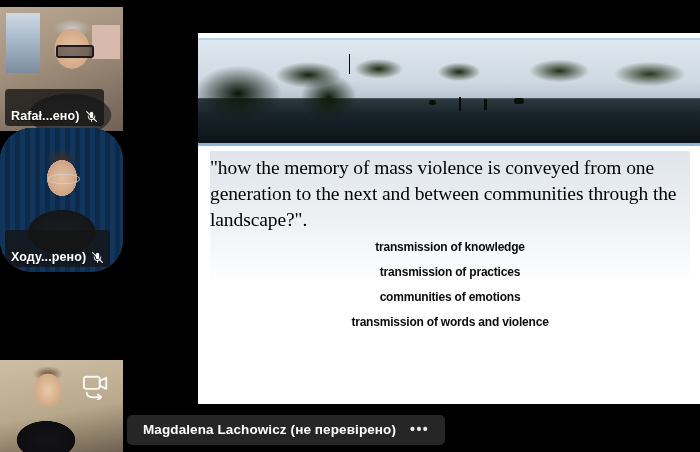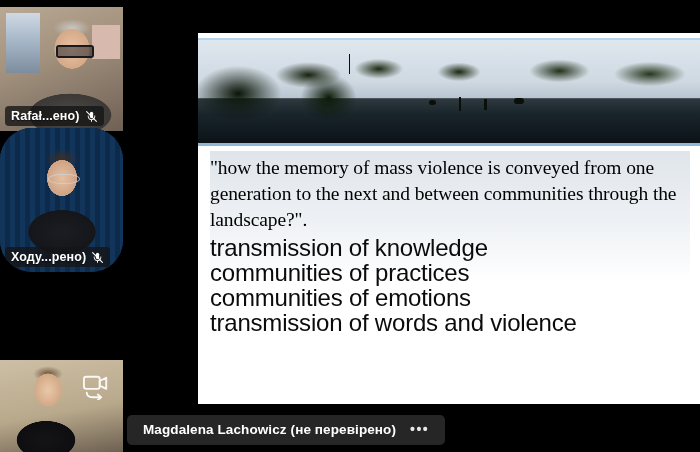--- a/index.html
+++ b/index.html
@@ -49,21 +49,21 @@
   .tile.active .tile-video { inset: -3px; }
 
   .name-chip {
     position: absolute;
     left: 5px;
     bottom: 5px;
     max-width: 112px;
     display: flex;
     align-items: center;
     gap: 5px;
-    padding: 3px 6px 3px 6px;
+    padding: 20px 6px 3px 6px;
     background: rgba(20,20,20,0.78);
     border-radius: 4px;
     color: #ffffff;
     font-size: 12.5px;
     font-weight: 700;
     white-space: nowrap;
     letter-spacing: 0.1px;
     text-shadow: 0 1px 1px rgba(0,0,0,0.6);
   }
   .tile.active .name-chip { left: 2px; bottom: 2px; }
@@ -217,25 +217,26 @@
     font-family: "Liberation Serif", serif;
     font-size: 19.5px;
     line-height: 26px;
     color: #000000;
     margin: 0 0 2px 0;
     letter-spacing: -0.1px;
   }
   .bullets { margin: 0; padding: 0; list-style: none; }
   .bullets li {
     font-family: "Liberation Sans", sans-serif;
-    font-weight: 400;
-    font-size: 24px;
+    font-weight: 700;
+    font-size: 12px;
     line-height: 25px;
     color: #0b0b0b;
     letter-spacing: -0.2px;
+    text-align: center;
   }
 
   
   #speaker-bar {
     position: absolute;
     left: 127px;
     bottom: 7px;
     display: flex;
     align-items: flex-start;
     gap: 14px;
@@ -310,21 +311,21 @@
           <div class="snag" style="left:63%;top:56%;width:10px;height:6px;border-radius:3px;"></div>
           <div class="snag" style="left:46%;top:58%;width:7px;height:5px;border-radius:3px;"></div>
           <div class="snag" style="left:30%;top:14%;width:1.5px;height:20px;"></div>
         </div>
       </div>
 
       <div class="slide-text">
         <p class="quote">"how the memory of mass violence is conveyed from one generation to the next and between communities through the landscape?".</p>
         <ul class="bullets">
           <li>transmission of knowledge</li>
-          <li>communities of practices</li>
+          <li>transmission of practices</li>
           <li>communities of emotions</li>
           <li>transmission of words and violence</li>
         </ul>
       </div>
 
     </div>
   </div>
 
   <div id="speaker-bar">
     <span>Magdalena Lachowicz (не перевірено)</span>

